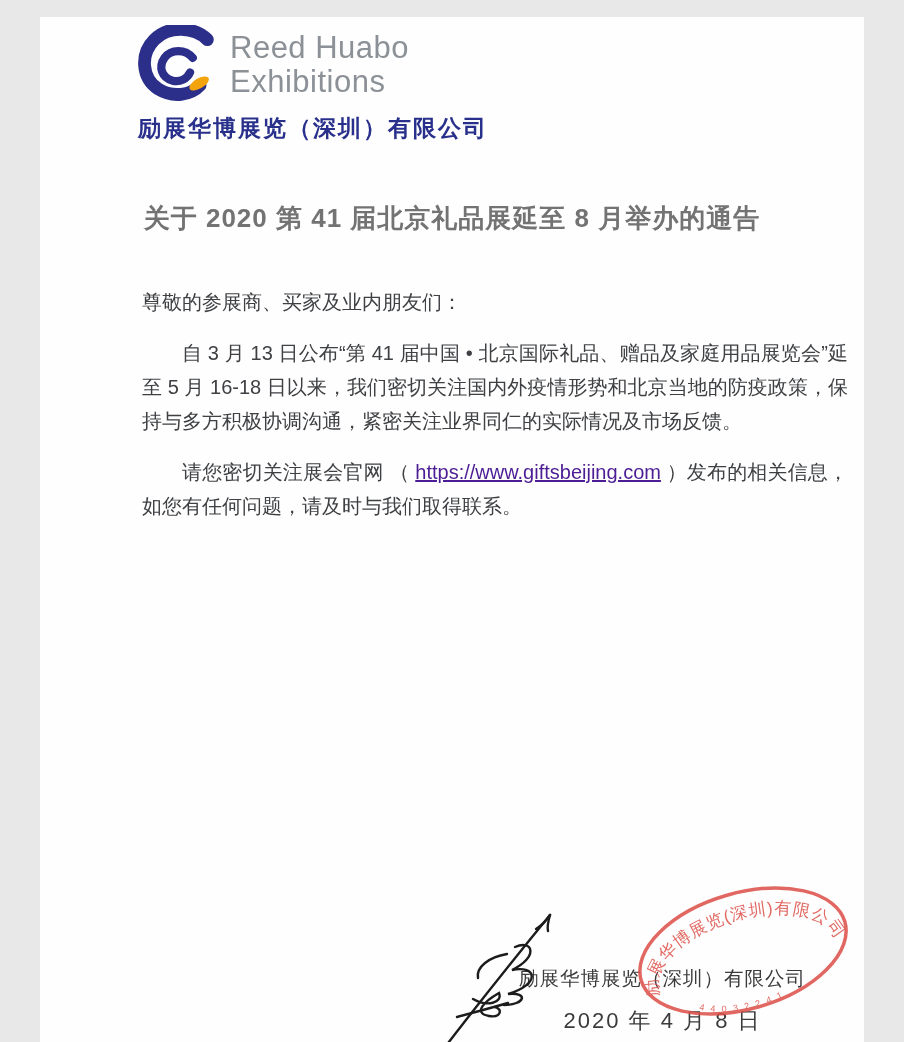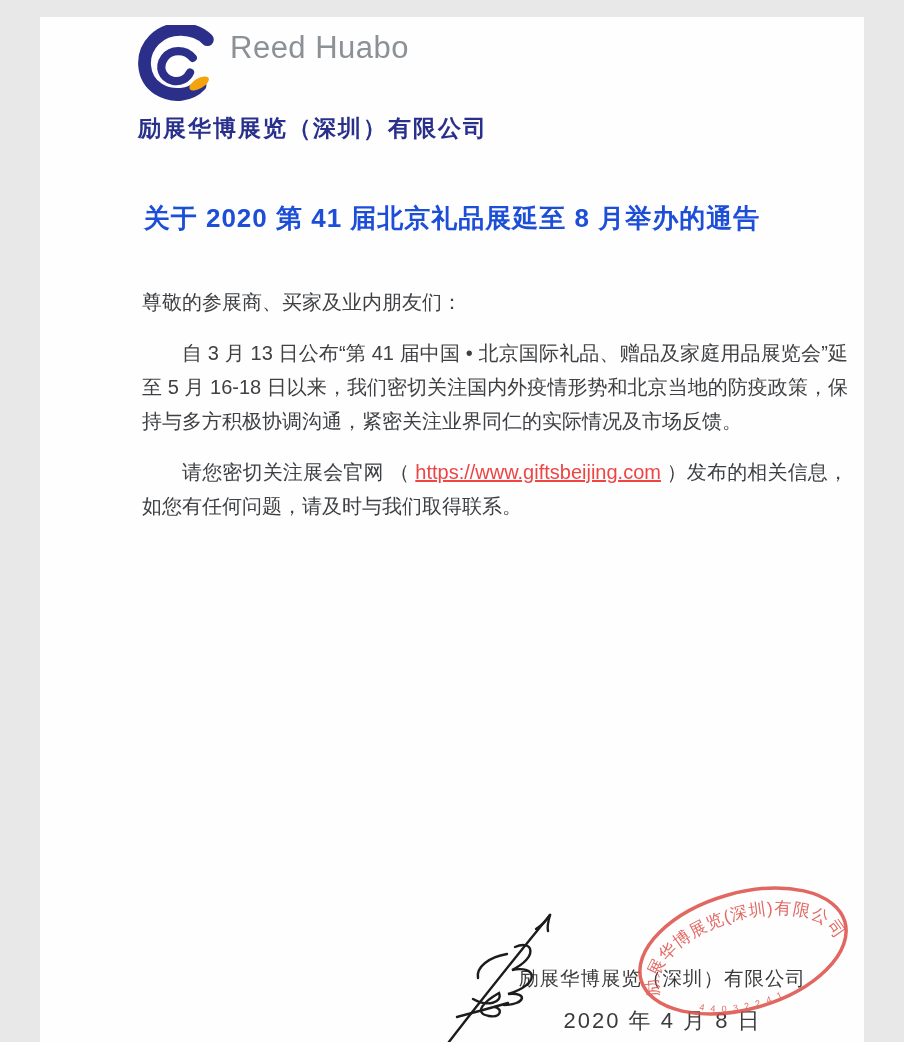--- a/index.html
+++ b/index.html
@@ -9,27 +9,27 @@
     margin:17px auto;
   }
   
   .letterhead{position:absolute;left:98px;top:8px;}
   .logo-row{display:flex;align-items:flex-start;}
   .logo-mark{width:84px;height:84px;flex:0 0 auto;}
   .en-name{margin-left:8px;margin-top:6px;color:#8b9196;font-size:31px;line-height:34px;font-weight:400;letter-spacing:.5px;}
   .cn-name{margin-top:4px;color:#29308c;font-size:23px;font-weight:700;letter-spacing:2px;}
   
   .doc-title{position:absolute;left:0;right:0;top:184px;text-align:center;
-    font-size:26px;font-weight:700;color:#1d4ed8;letter-spacing:1px;}
+    font-size:26px;font-weight:700;color:#737373;letter-spacing:1px;}
   
   .body-text{position:absolute;left:102px;width:706px;top:268px;
     font-size:20px;line-height:34px;color:#3f4043;text-align:justify;}
   .salutation{margin:0;}
   .para{margin:17px 0 0;text-indent:2em;}
-  a.site-link{color:#ef4444;text-decoration:underline;}
+  a.site-link{color:#4c1d95;text-decoration:underline;}
   
   .sig-scribble{position:absolute;left:396px;top:882px;z-index:2;}
   .sig-block{position:absolute;right:58px;top:948px;z-index:1;text-align:center;color:#3b3b3d;}
   .sig-company{font-size:19.5px;letter-spacing:1px;}
   .sig-date{font-size:22px;margin-top:14px;letter-spacing:2px;}
   .company-seal{position:absolute;left:586px;top:858px;z-index:3;opacity:.85;}
 </style>
 </head>
 <body>
 
@@ -37,20 +37,21 @@
 
   <div class="letterhead">
     <div class="logo-row">
       <svg class="logo-mark" viewBox="0 0 92 92" width="84" height="84" aria-hidden="true">
         <path d="M76,16 C62,2 34,0 18,16 C2,32 4,58 22,70 C38,80 58,77 68,66" fill="none" stroke="#2b2f8a" stroke-width="14" stroke-linecap="round"></path>
         <path d="M60,36 C52,26 36,26 29,36 C22,46 26,58 38,61 C46,63 54,59 57,52" fill="none" stroke="#2b2f8a" stroke-width="9" stroke-linecap="round"></path>
         <ellipse cx="67" cy="64" rx="12" ry="5.5" fill="#f3a30c" transform="rotate(-30 67 64)"></ellipse>
       </svg>
       <div class="en-name">
         <div>Reed Huabo</div>
+        <div>Exhibitions</div>
       </div>
     </div>
     <div class="cn-name">励展华博展览（深圳）有限公司</div>
   </div>
 
   <div class="doc-title">关于 2020 第 41 届北京礼品展延至 8 月举办的通告</div>
 
   <div class="body-text">
     <p class="salutation">尊敬的参展商、买家及业内朋友们：</p>
     <p class="para">自 3 月 13 日公布“第 41 届中国 • 北京国际礼品、赠品及家庭用品展览会”延至 5 月 16-18 日以来，我们密切关注国内外疫情形势和北京当地的防疫政策，保持与多方积极协调沟通，紧密关注业界同仁的实际情况及市场反馈。</p>

